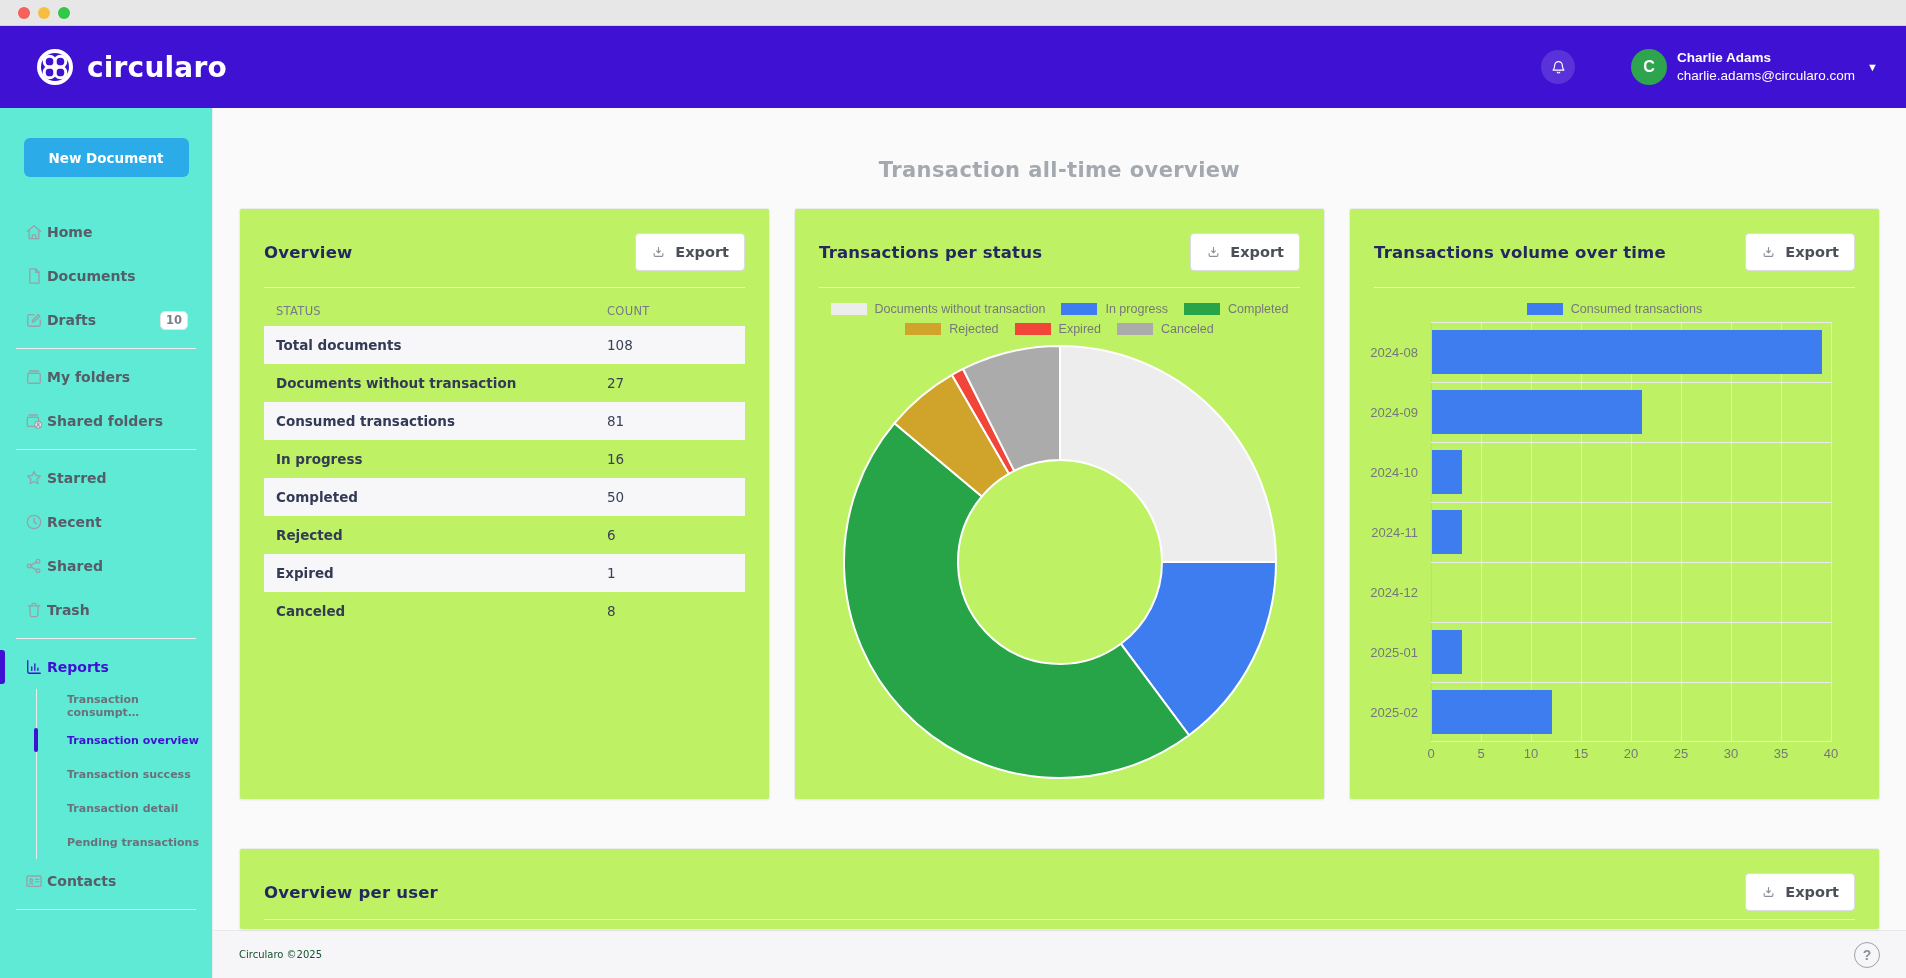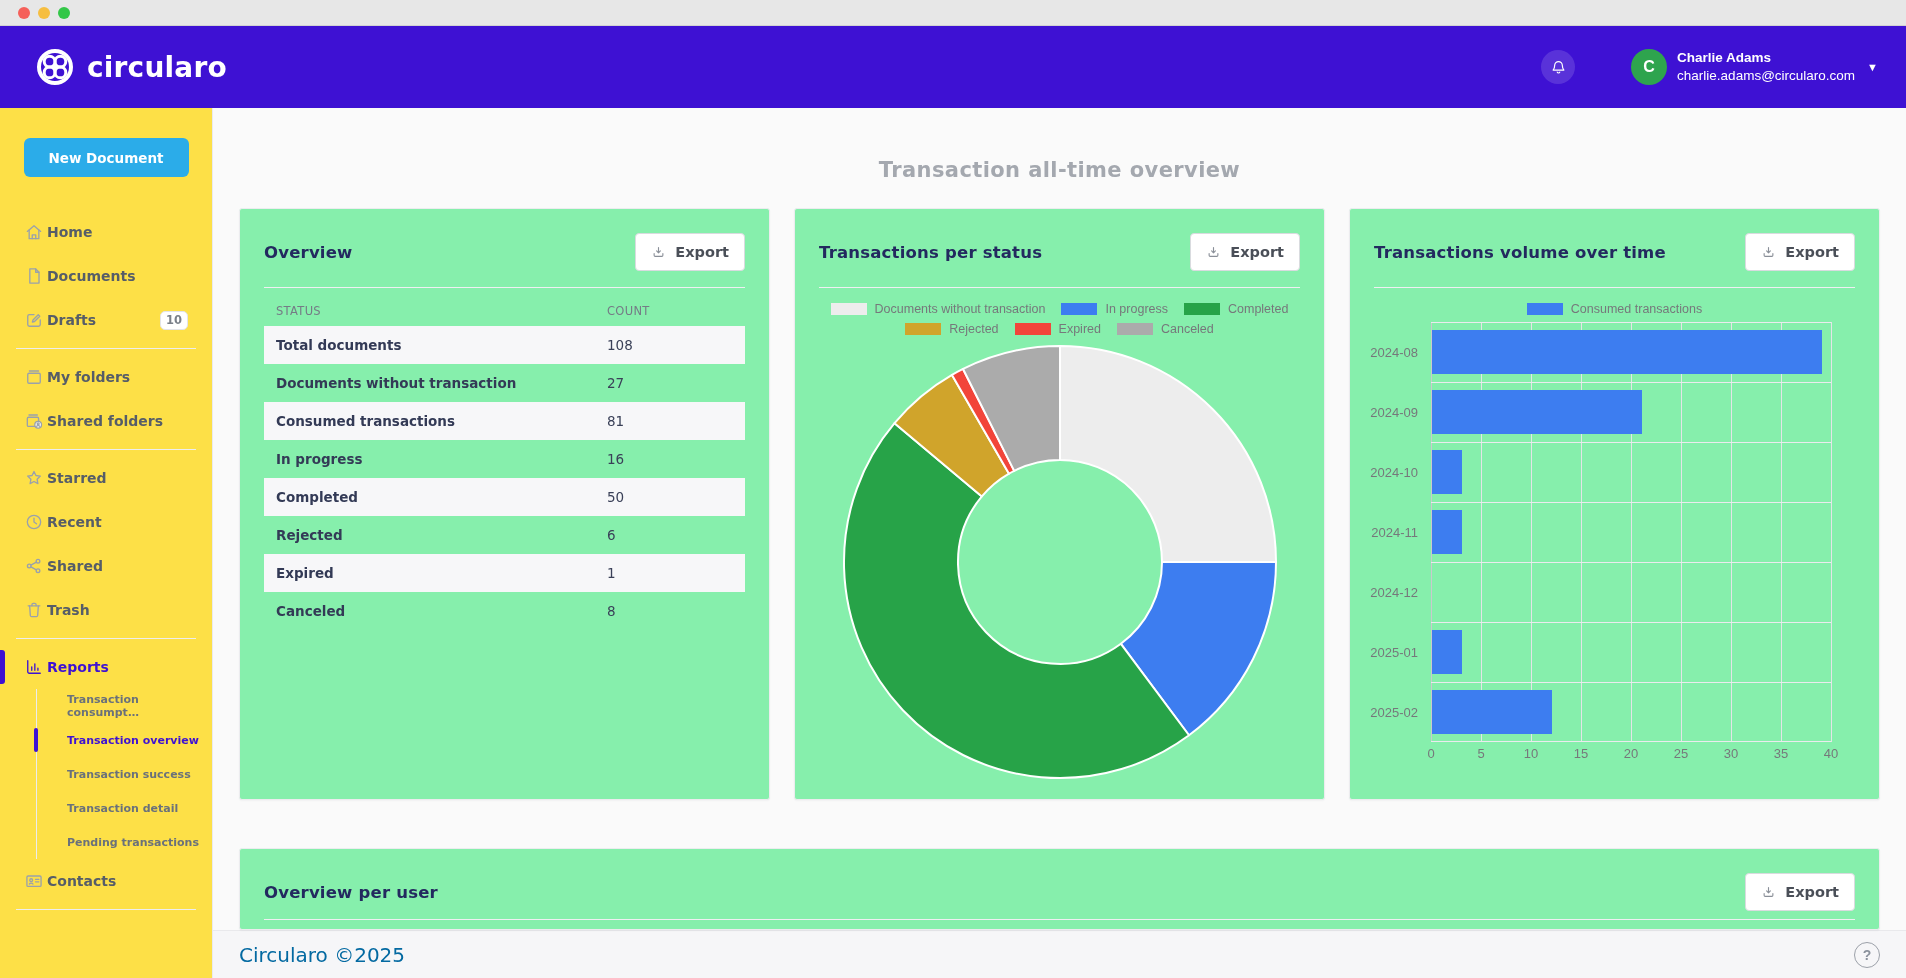--- a/index.html
+++ b/index.html
@@ -24,21 +24,21 @@
     border:none;display:flex;align-items:center;justify-content:center;cursor:pointer;padding:0;}
   .user-menu{display:flex;align-items:center;gap:10px;cursor:pointer;}
   .avatar{width:36px;height:36px;border-radius:50%;background:var(--green);color:#fff;
     font-size:16px;font-weight:700;display:flex;align-items:center;justify-content:center;}
   .user-text{display:flex;flex-direction:column;line-height:1.3;}
   .user-name{color:#fff;font-size:13.5px;font-weight:600;}
   .user-email{color:#fff;font-size:13.5px;}
   .caret{color:#fff;font-size:11px;margin-left:2px;}
   
   .app{display:flex;height:870px;}
-  .sidebar{width:213px;background:#fde047;border-right:1px solid #EAEAED;padding-top:30px;flex-shrink:0;}
+  .sidebar{width:213px;background:#5eead4;border-right:1px solid #EAEAED;padding-top:30px;flex-shrink:0;}
   .new-doc{display:block;margin:0 auto;width:165px;height:39px;background:var(--blue);color:#fff;
     border:none;border-radius:6px;font-size:13.5px;font-weight:700;font-family:"DejaVu Sans",sans-serif;cursor:pointer;}
   .side-nav{margin-top:33px;}
   .side-item{display:flex;align-items:center;gap:3px;height:44px;padding:0 24px;color:#565D68;
     font-size:14px;font-weight:600;cursor:pointer;position:relative;text-decoration:none;
     font-family:"DejaVu Sans",sans-serif;}
   .side-item svg{width:20px;height:20px;flex-shrink:0;color:#9AA1AB;}
   .side-item.active{color:var(--purple);}
   .side-item.active svg{color:var(--purple);}
   .side-item.active::before{content:"";position:absolute;left:0;top:5px;bottom:5px;width:5px;
@@ -50,21 +50,21 @@
   .sub-item{display:flex;align-items:center;height:34px;padding-left:30px;font-size:11px;font-weight:600;
     color:#6A717B;cursor:pointer;position:relative;text-decoration:none;font-family:"DejaVu Sans",sans-serif;}
   .sub-item.active{color:var(--purple);}
   .sub-item.active::before{content:"";position:absolute;left:-3px;top:5px;bottom:5px;width:4px;
     background:var(--purple);border-radius:2px;}
   
   .main{flex:1;background:#FAFAFA;display:flex;flex-direction:column;overflow:hidden;}
   .page-title{margin:50px 0 0;height:26px;text-align:center;color:#A4A8AF;font-size:21px;
     font-weight:700;letter-spacing:.4px;font-family:"DejaVu Sans",sans-serif;}
   .cards-row{display:grid;grid-template-columns:1fr 1fr 1fr;gap:24px;margin:24px 26px 0;height:592px;}
-  .card{background:#86efac;border:1px solid #ECECEF;border-radius:3px;box-shadow:0 1px 2px rgba(20,20,40,.04);position:relative;}
+  .card{background:#bef264;border:1px solid #ECECEF;border-radius:3px;box-shadow:0 1px 2px rgba(20,20,40,.04);position:relative;}
   .card-head{display:flex;align-items:center;justify-content:space-between;height:78px;padding:8px 24px 0;}
   .card-title{font-size:16.5px;font-weight:700;color:var(--navy);letter-spacing:.2px;margin:0;
     font-family:"DejaVu Sans",sans-serif;}
   .card-hr{height:1px;background:#EFEFF2;margin:0 24px;}
   .export-btn{display:flex;align-items:center;gap:9px;border:1px solid #D9DBDF;background:#fff;border-radius:4px;
     height:38px;padding:0 15px;font-size:14.5px;font-weight:600;color:#4A4F58;
     font-family:"DejaVu Sans",sans-serif;cursor:pointer;}
   .export-btn svg{width:15px;height:15px;color:#8A8F98;}
   
   .ov-table{border-collapse:collapse;margin:8px 24px 0;width:calc(100% - 48px);font-family:"DejaVu Sans",sans-serif;}
@@ -89,21 +89,21 @@
   .bar{position:absolute;left:1px;height:44px;}
   .ylab{position:absolute;left:-81px;width:68px;display:flex;align-items:center;justify-content:flex-end;
     font-size:13px;color:#76787B;font-family:"Liberation Sans",sans-serif;}
   .xtick{position:absolute;top:424px;transform:translateX(-50%);font-size:13px;color:#76787B;
     font-family:"Liberation Sans",sans-serif;}
   
   .bottom-card{margin:48px 26px 0;height:82px;display:flex;flex-direction:column;overflow:hidden;}
   .bottom-card .card-head{height:70px;padding:16px 24px 0;}
   .footer{height:48px;background:#F6F6F8;border-top:1px solid #E9E9EC;display:flex;align-items:center;
     justify-content:space-between;padding:0 26px;font-family:"DejaVu Sans",sans-serif;}
-  .copyright{font-size:20px;color:#0369a1;}
+  .copyright{font-size:10px;color:#14532d;}
   .help-btn{width:26px;height:26px;border-radius:50%;border:1.6px solid #9CA1A9;color:#8A919C;
     background:transparent;font-size:14px;font-weight:700;display:flex;align-items:center;
     justify-content:center;cursor:pointer;padding:0;}
 </style>
 </head>
 <body>
 
 <div class="titlebar">
   <span class="dot red"></span>
   <span class="dot yellow"></span>

